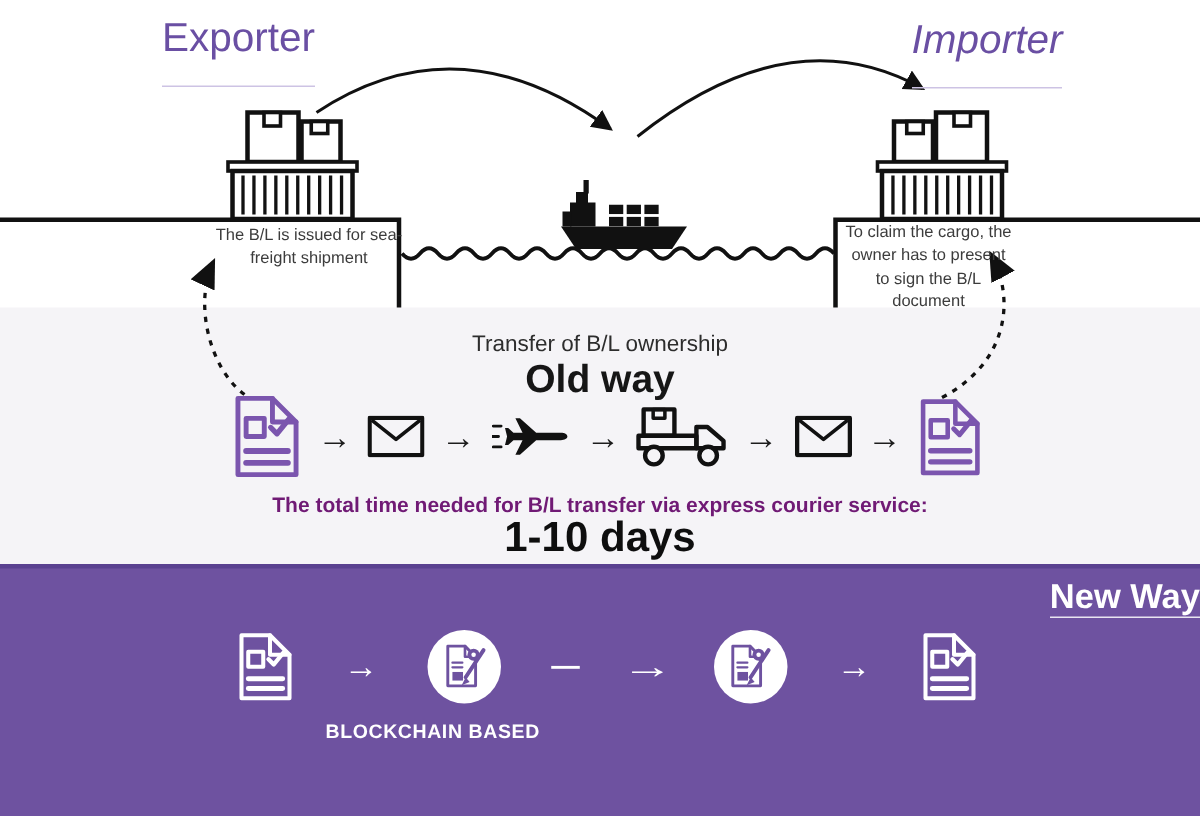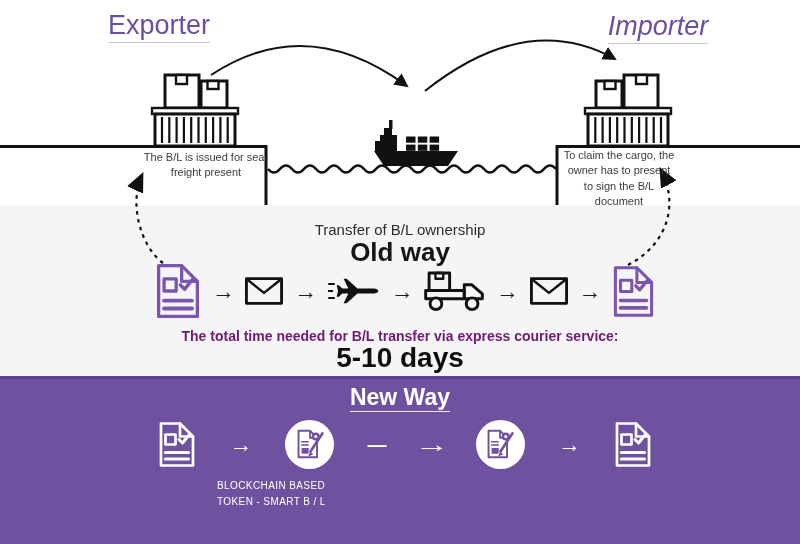--- a/index.html
+++ b/index.html
@@ -5,52 +5,52 @@
   html,body{margin:0;padding:0;background:#e8e8e8;}
   .canvas{position:relative;width:800px;height:544px;overflow:hidden;background:#fff;
           font-family:"Liberation Sans",sans-serif;}
   .sec{position:absolute;left:0;width:800px;}
   .sec-top{top:0;height:205px;background:#ffffff;}
   .sec-mid{top:205px;height:171px;background:#f5f4f7;}
   .sec-bot{top:376px;height:168px;background:#6e52a0;border-top:3px solid #5a4190;box-sizing:border-box;}
   .overlay{position:absolute;top:0;left:0;pointer-events:none;}
 
   .actor-label{position:absolute;font-size:27px;color:#6a4fa3;text-align:center;}
-  .actor-label span{border-bottom:1px solid #cdc3e4;padding-bottom:2px;}
+  .actor-label span{border-bottom:1px solid #cdc3e4;padding-bottom:17px;}
   #exporter-label{left:98px;top:10px;width:122px;}
   #importer-label{left:600px;top:11px;width:116px;font-style:italic;}
 
   .note{position:absolute;font-size:11px;line-height:1.4;color:#3c3c3c;}
   #note-left{left:141px;top:150px;width:130px;text-align:center;}
   #note-right{left:563px;top:148px;width:112px;text-align:center;}
 
   .centered{position:absolute;left:0;width:100%;text-align:center;}
   .mid-sub{top:221px;font-size:15px;color:#2d2d2d;}
   .mid-title{top:237px;font-size:26px;font-weight:bold;color:#161616;text-align:center;}
   .mid-foot{top:328px;font-size:14px;font-weight:bold;color:#701a75;}
   .mid-days{top:342px;font-size:28px;font-weight:bold;color:#0e0e0e;}
 
   .flow-old{position:absolute;top:261px;left:155px;width:500px;height:60px;
             display:flex;justify-content:space-between;align-items:center;}
   .arrow{font-size:23px;color:#1c1c1c;line-height:1;}
 
-  .bot-title{top:384px;font-size:23px;font-weight:bold;color:#fff;}
+  .bot-title{top:384px;font-size:23px;font-weight:bold;color:#fff;text-align:right;}
   .bot-title span{border-bottom:1.5px solid rgba(255,255,255,.85);padding-bottom:1px;}
 
   .flow-new{position:absolute;top:417px;left:158px;width:494px;height:54px;
             display:flex;justify-content:space-between;align-items:center;}
   .arrow-w{font-size:23px;color:#fff;line-height:1;}
   .arrow-long{display:inline-block;transform:scaleX(1.5);}
   .dash-w{font-size:19px;color:#fff;font-weight:bold;line-height:1;}
   .transfer-label{color:#fff;font-size:13px;font-weight:bold;letter-spacing:.5px;}
 
   .token-circle{width:49px;height:49px;border-radius:50%;background:#fff;
                 display:flex;align-items:center;justify-content:center;}
-  .token-caption{position:absolute;left:217px;top:478px;color:#fff;font-size:10px;
-                 font-weight:normal;letter-spacing:.4px;line-height:1.6;}
+  .token-caption{position:absolute;left:217px;top:478px;color:#fff;font-size:13px;
+                 font-weight:bold;letter-spacing:.4px;line-height:1.6;}
 </style>
 </head>
 <body>
 
 <div class="canvas">
 
   <div class="sec sec-top"></div>
   <div class="sec sec-mid"></div>
   <div class="sec sec-bot"></div>
 
@@ -101,21 +101,21 @@
     <path d="M163 263C140 246 129 203 142 175" stroke="#111" stroke-width="2.2" fill="none" stroke-dasharray="3.5 4.5" marker-end="url(#ahb)"></path>
     <path d="M628 265C670 243 678 202 661 170" stroke="#111" stroke-width="2.2" fill="none" stroke-dasharray="3.5 4.5" marker-end="url(#ahb)"></path>
   </svg>
 
   <div class="actor-label" id="exporter-label">
     <span>Exporter</span>
   </div>
   <div class="actor-label" id="importer-label">
     <span>Importer</span>
   </div>
-  <div class="note" id="note-left">The B/L is issued for sea-freight present</div>
+  <div class="note" id="note-left">The B/L is issued for sea-freight shipment</div>
   <div class="note" id="note-right">To claim the cargo, the owner has to present to sign the B/L document</div>
 
   <div class="centered mid-sub">Transfer of B/L ownership</div>
   <div class="centered mid-title">Old way</div>
 
   <div class="flow-old">
     <svg width="46" height="56" viewBox="0 0 38 46" fill="none" stroke="#7b55ae" stroke-width="2.7" stroke-linejoin="round" stroke-linecap="round">
       <path d="M3 2H22L35 15V44H3Z"></path>
         <path d="M22 2V15H35"></path>
       <rect x="7.5" y="13" width="10" height="10"></rect>
@@ -150,21 +150,21 @@
     <svg width="43" height="53" viewBox="0 0 38 46" fill="none" stroke="#7b55ae" stroke-width="2.7" stroke-linejoin="round" stroke-linecap="round">
       <path d="M3 2H22L35 15V44H3Z"></path>
         <path d="M22 2V15H35"></path>
       <rect x="7.5" y="13" width="10" height="10"></rect>
       <path d="M21 18L24.5 21.5L31 13.5" stroke-width="2.9"></path>
       <path d="M7.5 31H30.5M7.5 37.5H30.5" stroke-width="3.2"></path>
     </svg>
   </div>
 
   <div class="centered mid-foot">The total time needed for B/L transfer via express courier service:</div>
-  <div class="centered mid-days">5-10 days</div>
+  <div class="centered mid-days">1-10 days</div>
 
   <div class="centered bot-title">
     <span>New Way</span>
   </div>
 
   <div class="flow-new">
     <svg width="38" height="47" viewBox="0 0 38 46" fill="none" stroke="#ffffff" stroke-width="2.7" stroke-linejoin="round" stroke-linecap="round">
       <path d="M3 2H22L35 15V44H3Z"></path>
         <path d="M22 2V15H35"></path>
       <rect x="7.5" y="13" width="10" height="10"></rect>
@@ -203,16 +203,15 @@
       <path d="M3 2H22L35 15V44H3Z"></path>
         <path d="M22 2V15H35"></path>
       <rect x="7.5" y="13" width="10" height="10"></rect>
       <path d="M21 18L24.5 21.5L31 13.5" stroke-width="2.9"></path>
       <path d="M7.5 31H30.5M7.5 37.5H30.5" stroke-width="3.2"></path>
     </svg>
   </div>
 
   <div class="token-caption">
     <div>BLOCKCHAIN BASED</div>
-    <div>TOKEN - SMART B / L</div>
   </div>
 
 </div>
 
 </body></html>

